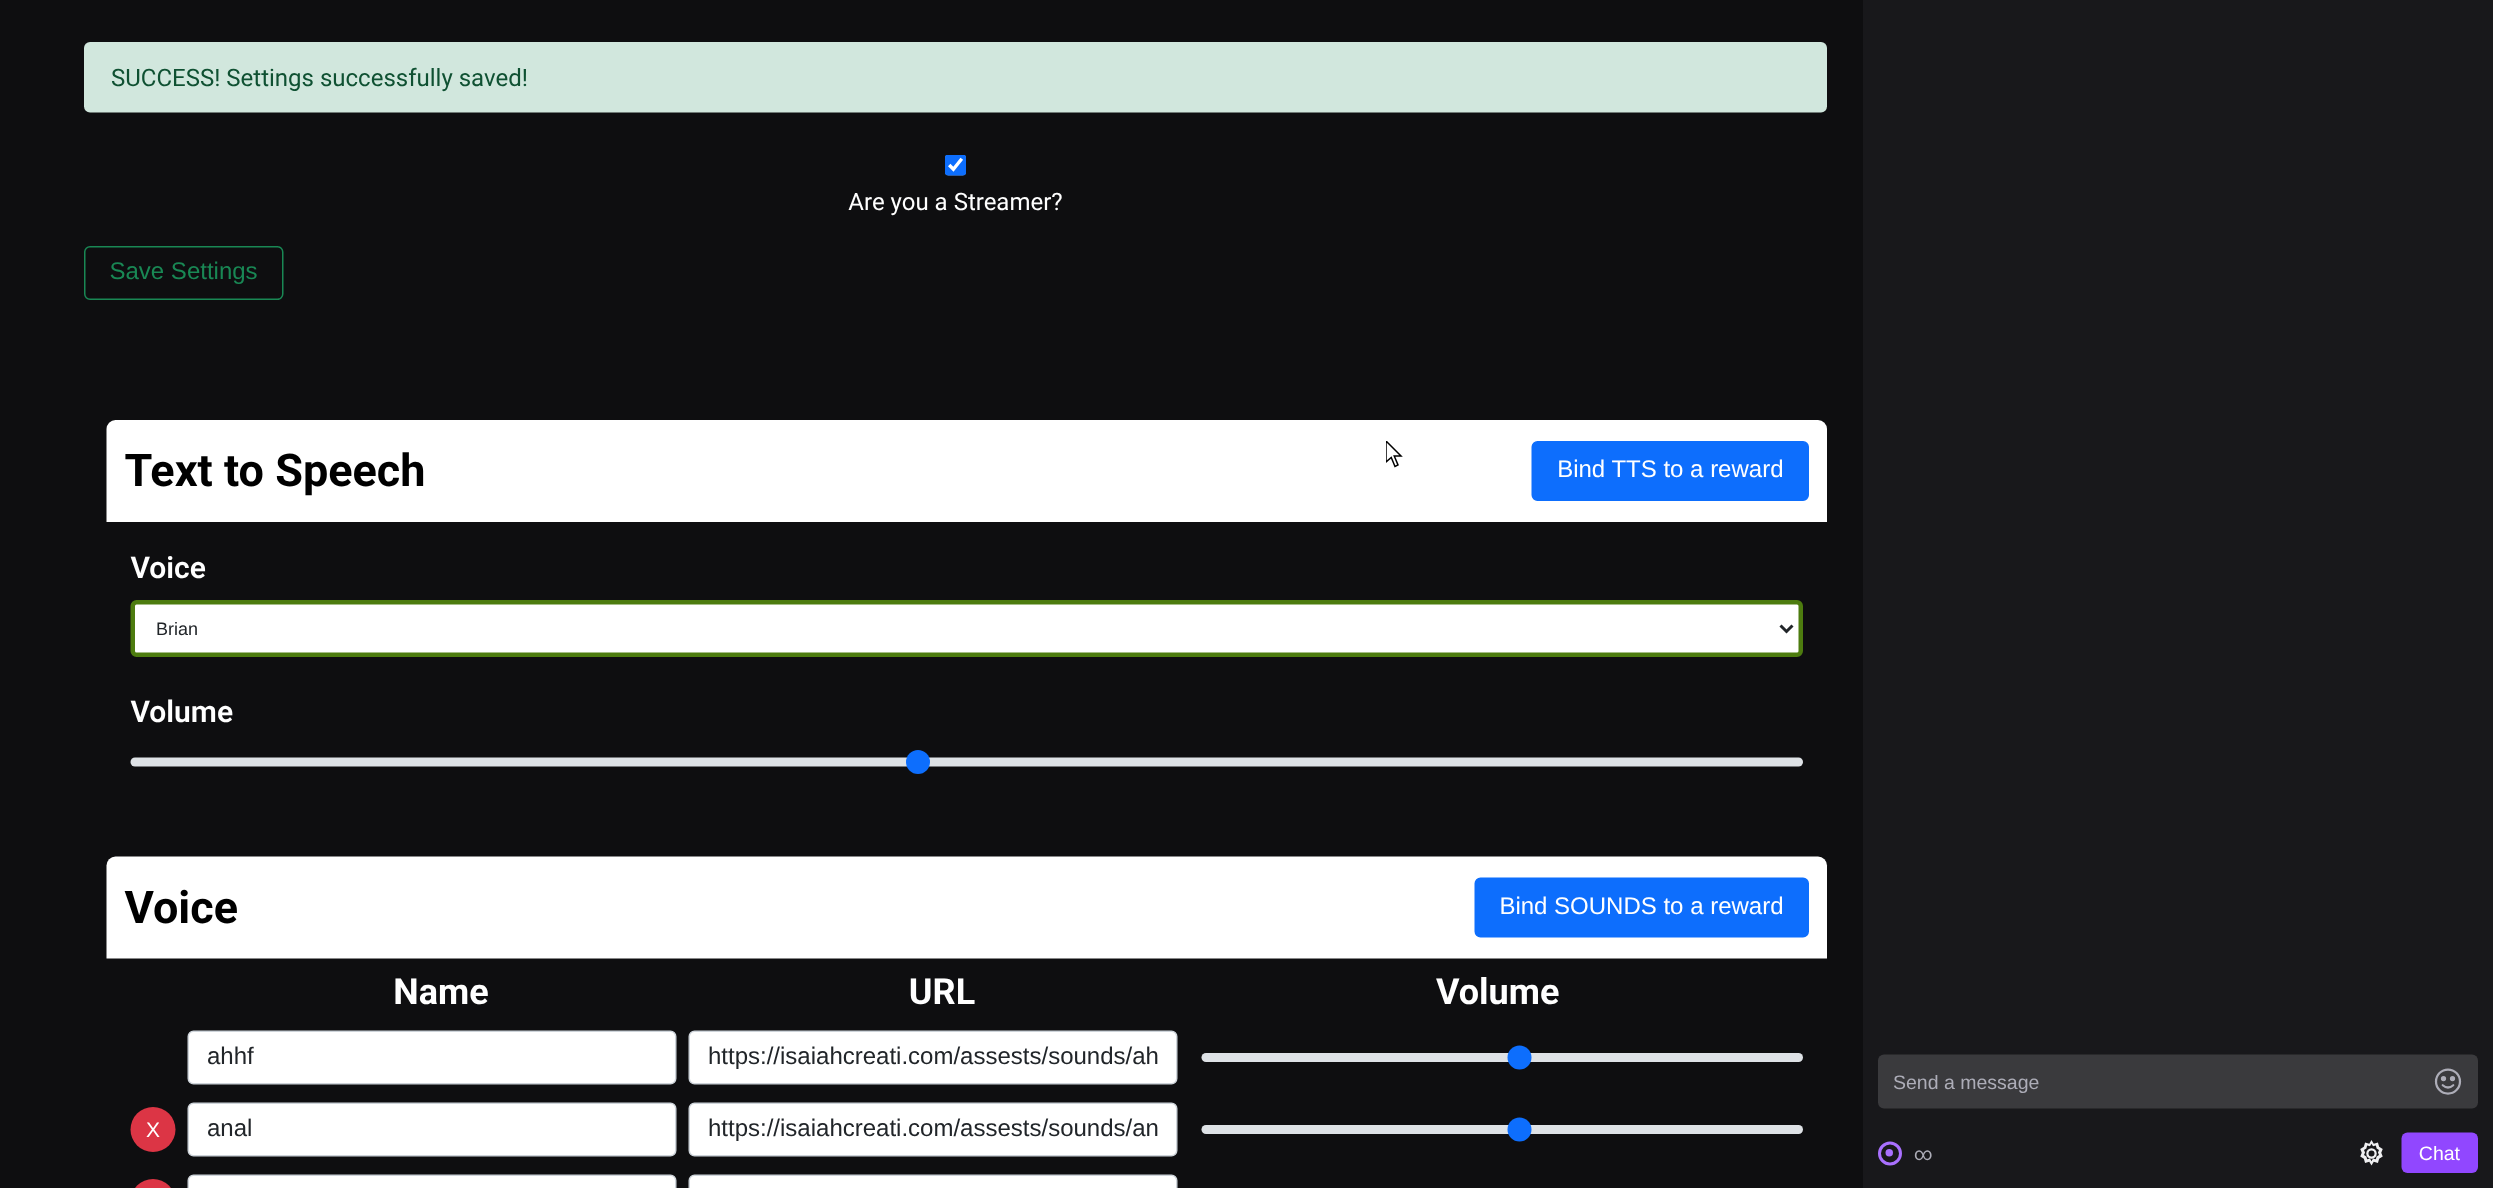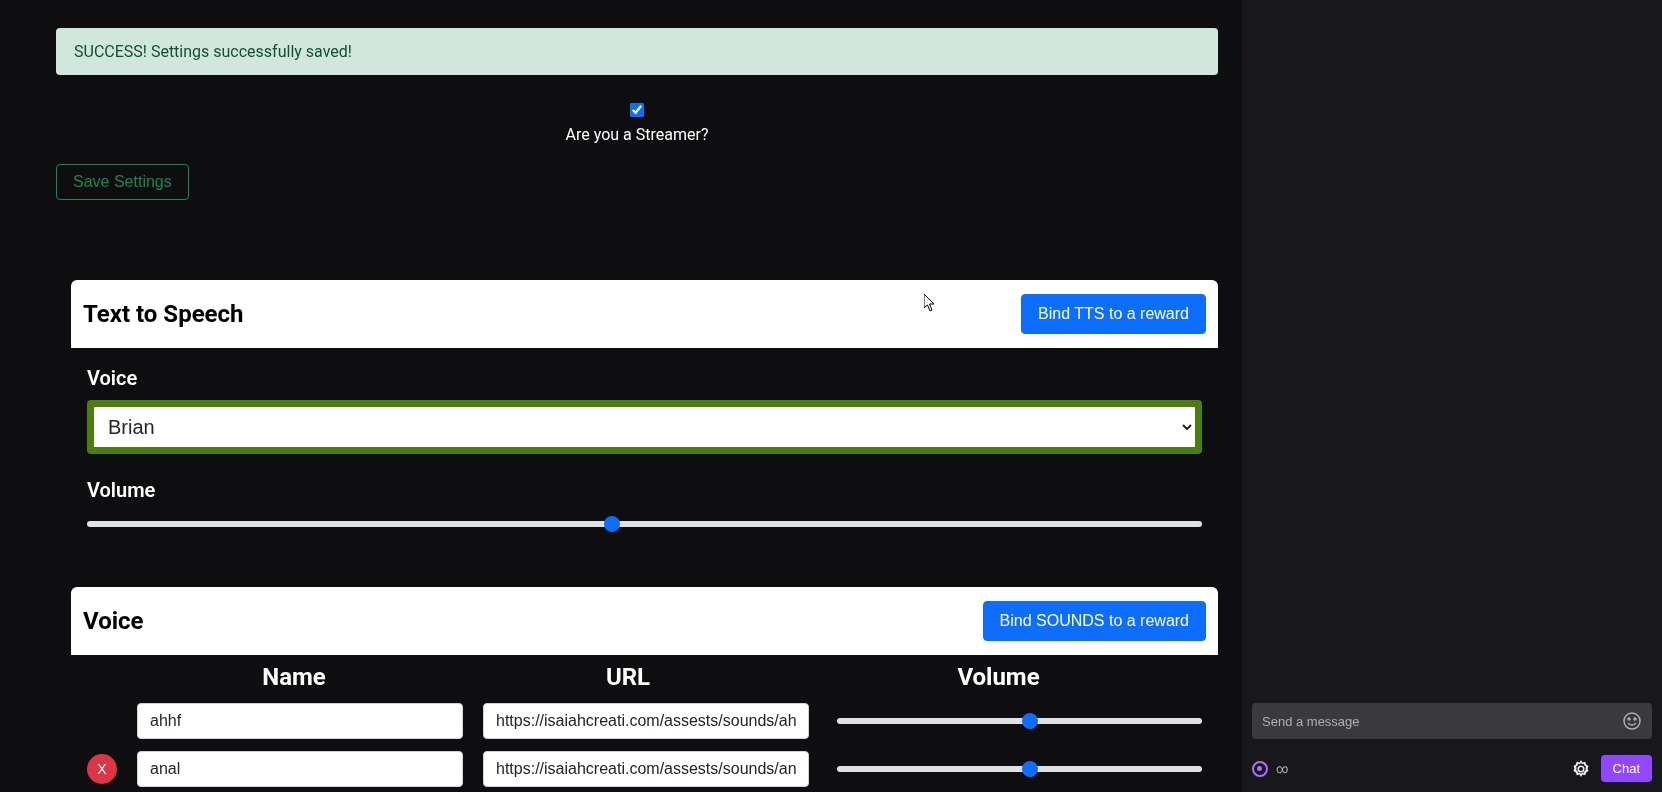--- a/index.html
+++ b/index.html
@@ -88,21 +88,21 @@
     .panel-header {
       background: #fff;
       color: #000;
       display: flex;
       justify-content: space-between;
       align-items: center;
       padding: 14px 12px;
       border-radius: 6px 6px 0 0;
     }
     .panel-header h2 {
-      font-size: 24px;
+      font-size: 30px;
       font-weight: 700;
       text-align: right;
     }
     .bind-btn {
       background: #0d6efd;
       color: #fff;
       border: 1px solid #0d6efd;
       padding: 10px 16px;
       border-radius: 4px;
       font-size: 16px;
@@ -115,24 +115,24 @@
       color: #fff;
       font-size: 20px;
       font-weight: 600;
       margin-bottom: 10px;
       display: block;
     }
     .voice-select {
       width: 100%;
       padding: 8px 10px;
       border-radius: 4px;
-      border: 7px solid #4d7c0f;
+      border: 3px solid #4d7c0f;
       background: #fff;
       color: #212529;
-      font-size: 20px;
+      font-size: 12px;
       margin-bottom: 24px;
     }
     .volume-slider {
       width: 100%;
       margin-top: 6px;
       margin-bottom: 12px;
       appearance: none;
       height: 6px;
       background: #dee2e6;
       border-radius: 3px;
@@ -179,21 +179,21 @@
     .sounds-col-volume {
       flex: 1;
       text-align: center;
       font-size: 24px;
       font-weight: 700;
       color: #fff;
     }
     .sound-row {
       display: flex;
       align-items: center;
-      gap: 20px;
+      gap: 8px;
       margin-top: 12px;
       padding: 0 16px;
     }
     .delete-btn {
       width: 30px;
       height: 30px;
       border-radius: 50%;
       background: #dc3545;
       color: #fff;
       border: none;

